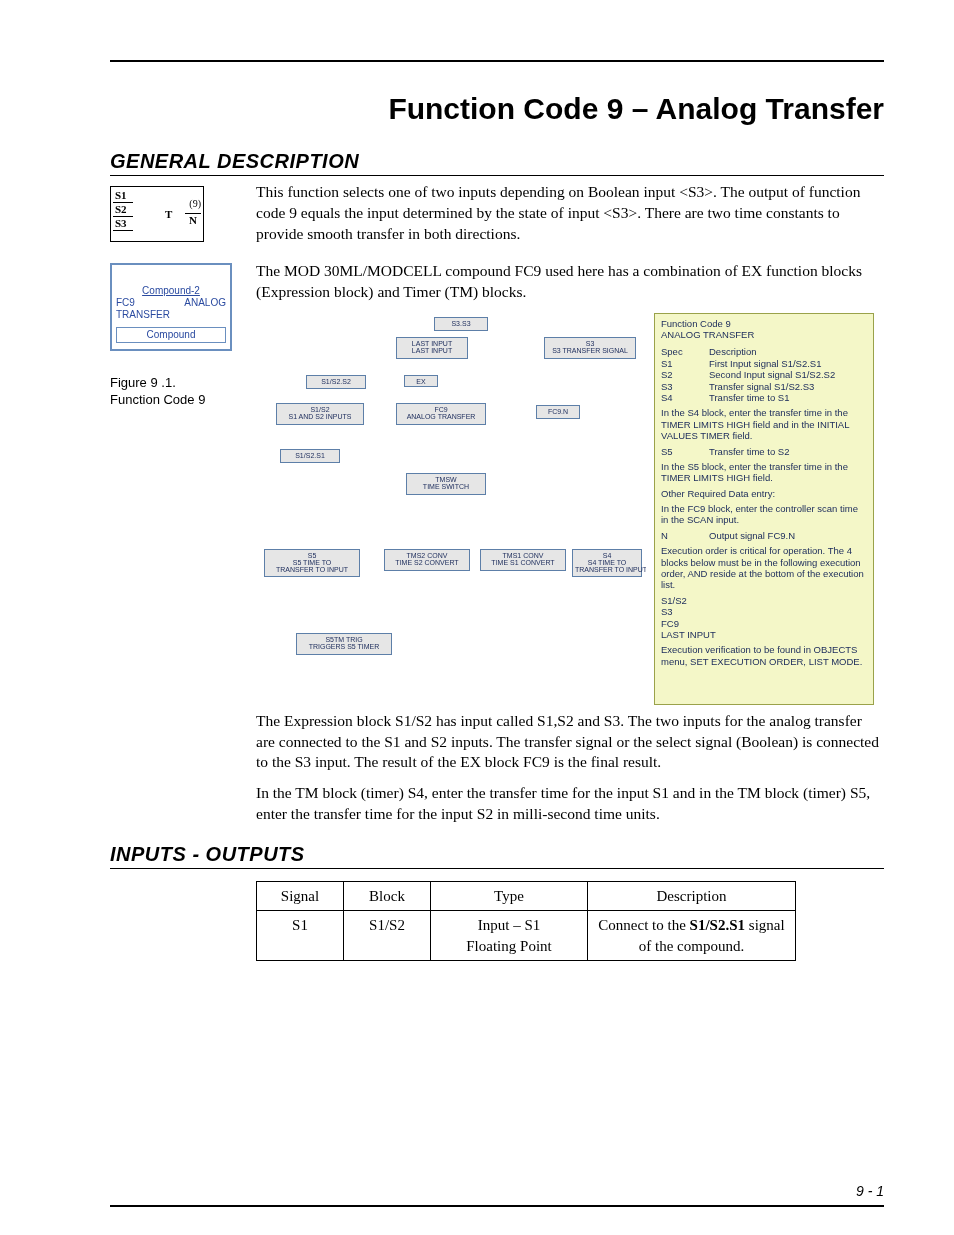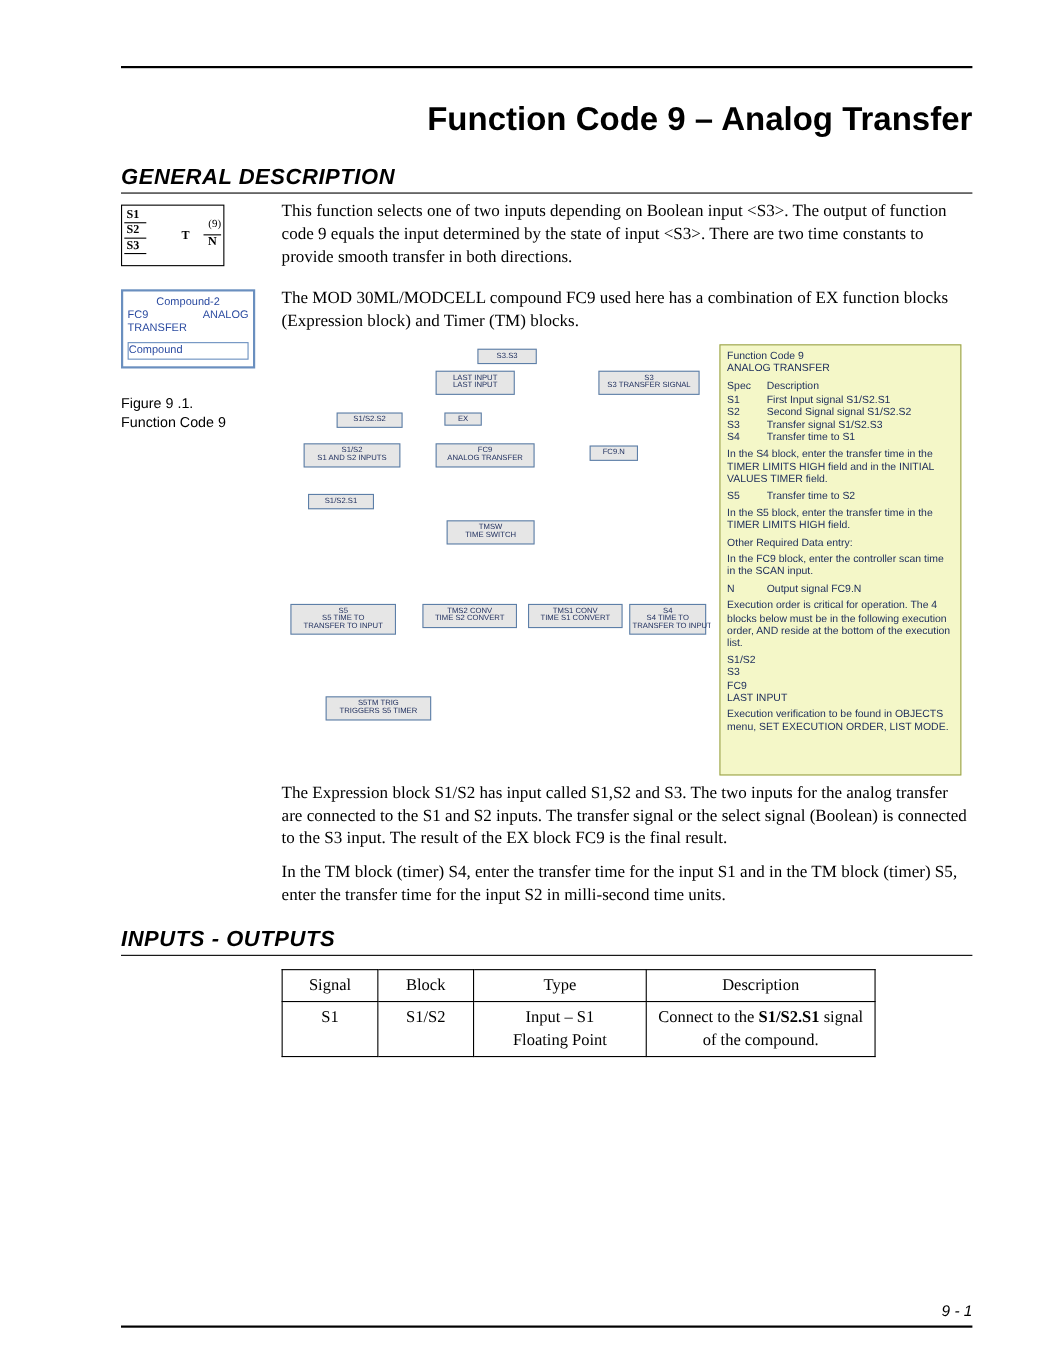--- a/index.html
+++ b/index.html
@@ -100,24 +100,27 @@
     width: 110px;
     padding: 4px 4px 6px 4px;
     font-family: Arial, Helvetica, sans-serif;
     font-size: 10px;
     color: #2a4aa0;
     line-height: 1.2;
     margin-top: 2px;
   }
   .util-block .hdr {
     text-align: center;
+    text-decoration: underline;
+    margin-top: 16px;
   }
   .util-block .row2 { display:flex; justify-content:space-between; }
   .util-block .btn {
     border: 1px solid #6a8fbf;
+    text-align: center;
     margin-top: 6px;
     padding: 1px 0;
   }
   .fig-caption {
     font-family: Arial, Helvetica, sans-serif;
     font-size: 13px;
     margin: 24px 0 2px 0;
   }
   .fig-sub {
     font-family: Arial, Helvetica, sans-serif;
@@ -157,21 +160,21 @@
     border: 1px solid #9aa24a;
     font-family: Arial, Helvetica, sans-serif;
     font-size: 9.5px;
     line-height: 1.2;
     color: #1a2a5a;
     padding: 4px 6px;
     box-sizing: border-box;
   }
   .legend .hdr1 { }
   .legend .hdr2 { margin-bottom: 6px; }
-  .legend .spec-row { display:flex; gap:8px; }
+  .legend .spec-row { display:flex; gap:20px; }
   .legend .spec-row .k { width: 28px; flex:0 0 28px; }
   .legend p { margin: 4px 0; }
   
   table.io {
     border-collapse: collapse;
     width: 540px;
     margin-top: 6px;
     font-size: 15px;
   }
   table.io th, table.io td {
@@ -278,21 +281,21 @@
           <div class="spec-row">
               <span class="k">Spec</span>
               <span>Description</span>
             </div>
           <div class="spec-row">
               <span class="k">S1</span>
               <span>First Input signal S1/S2.S1</span>
             </div>
           <div class="spec-row">
               <span class="k">S2</span>
-              <span>Second Signal signal S1/S2.S2</span>
+              <span>Second Input signal S1/S2.S2</span>
             </div>
           <div class="spec-row">
               <span class="k">S3</span>
               <span>Transfer signal S1/S2.S3</span>
             </div>
           <div class="spec-row">
               <span class="k">S4</span>
               <span>Transfer time to S1</span>
             </div>
           <p>In the S4 block, enter the transfer time in the TIMER LIMITS HIGH field and in the INITIAL VALUES TIMER field.</p>

